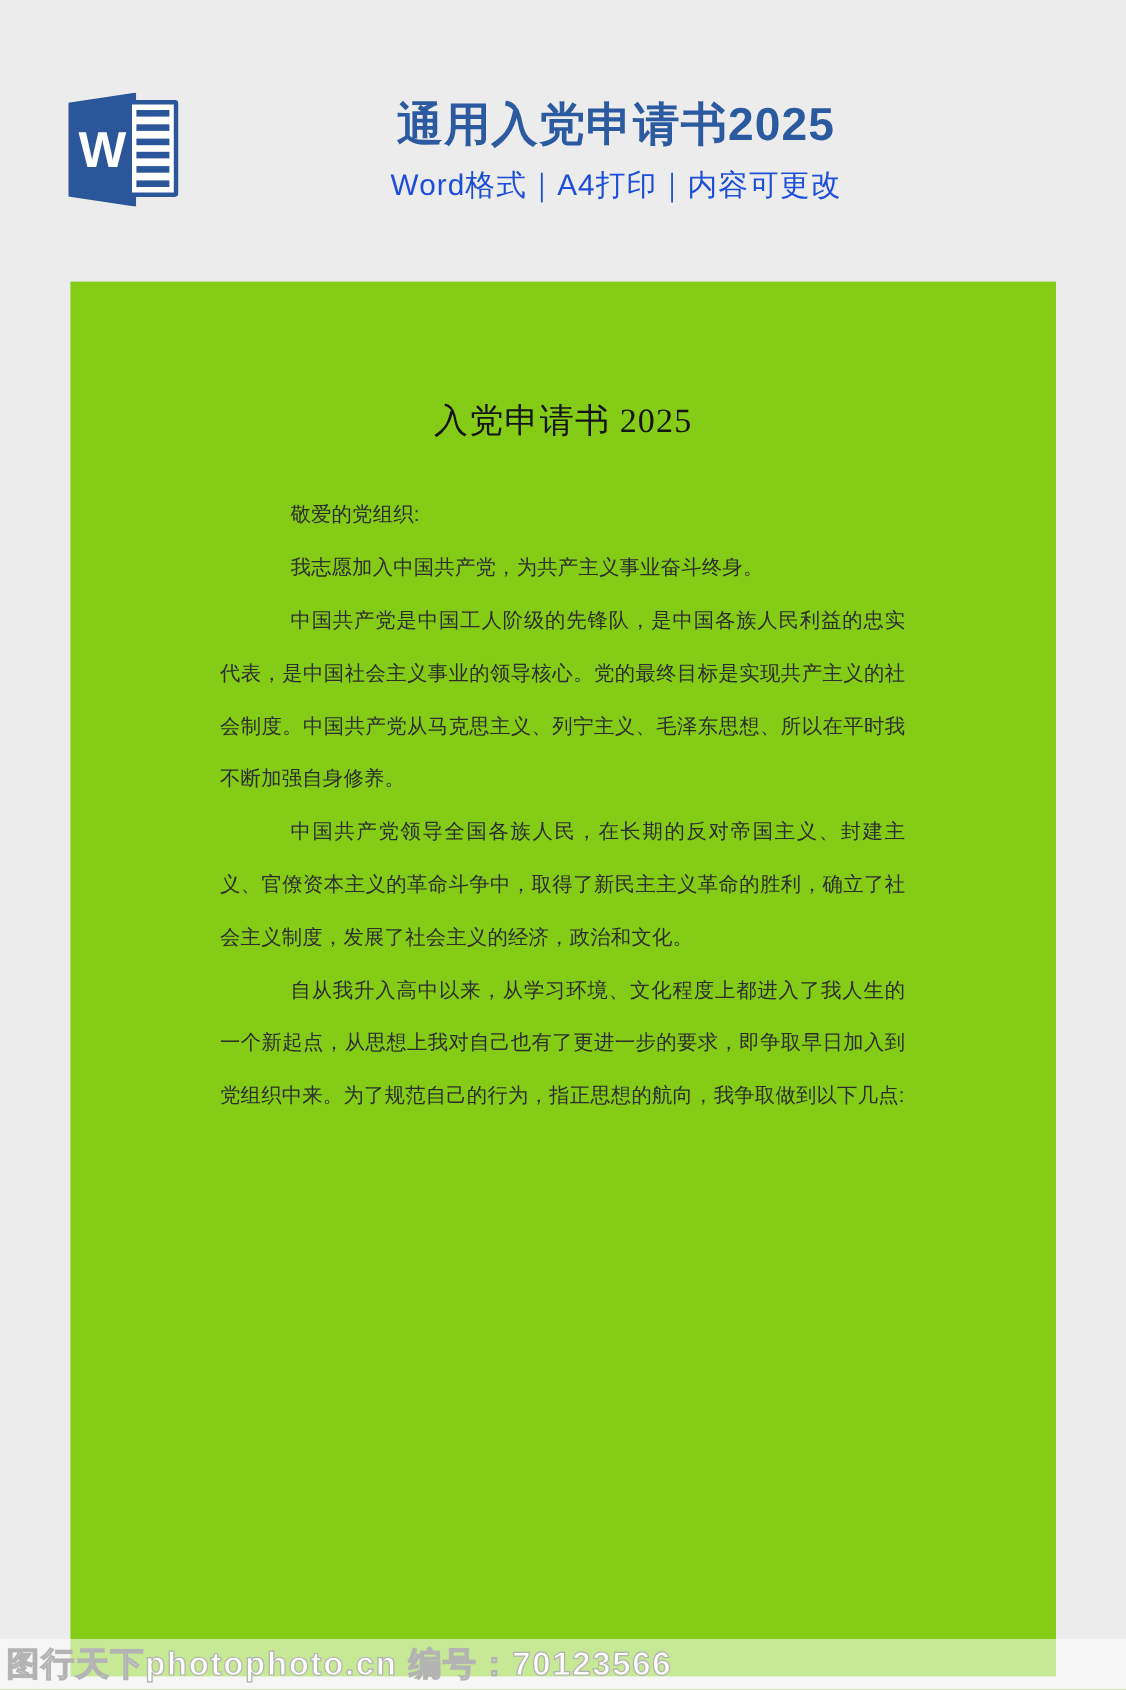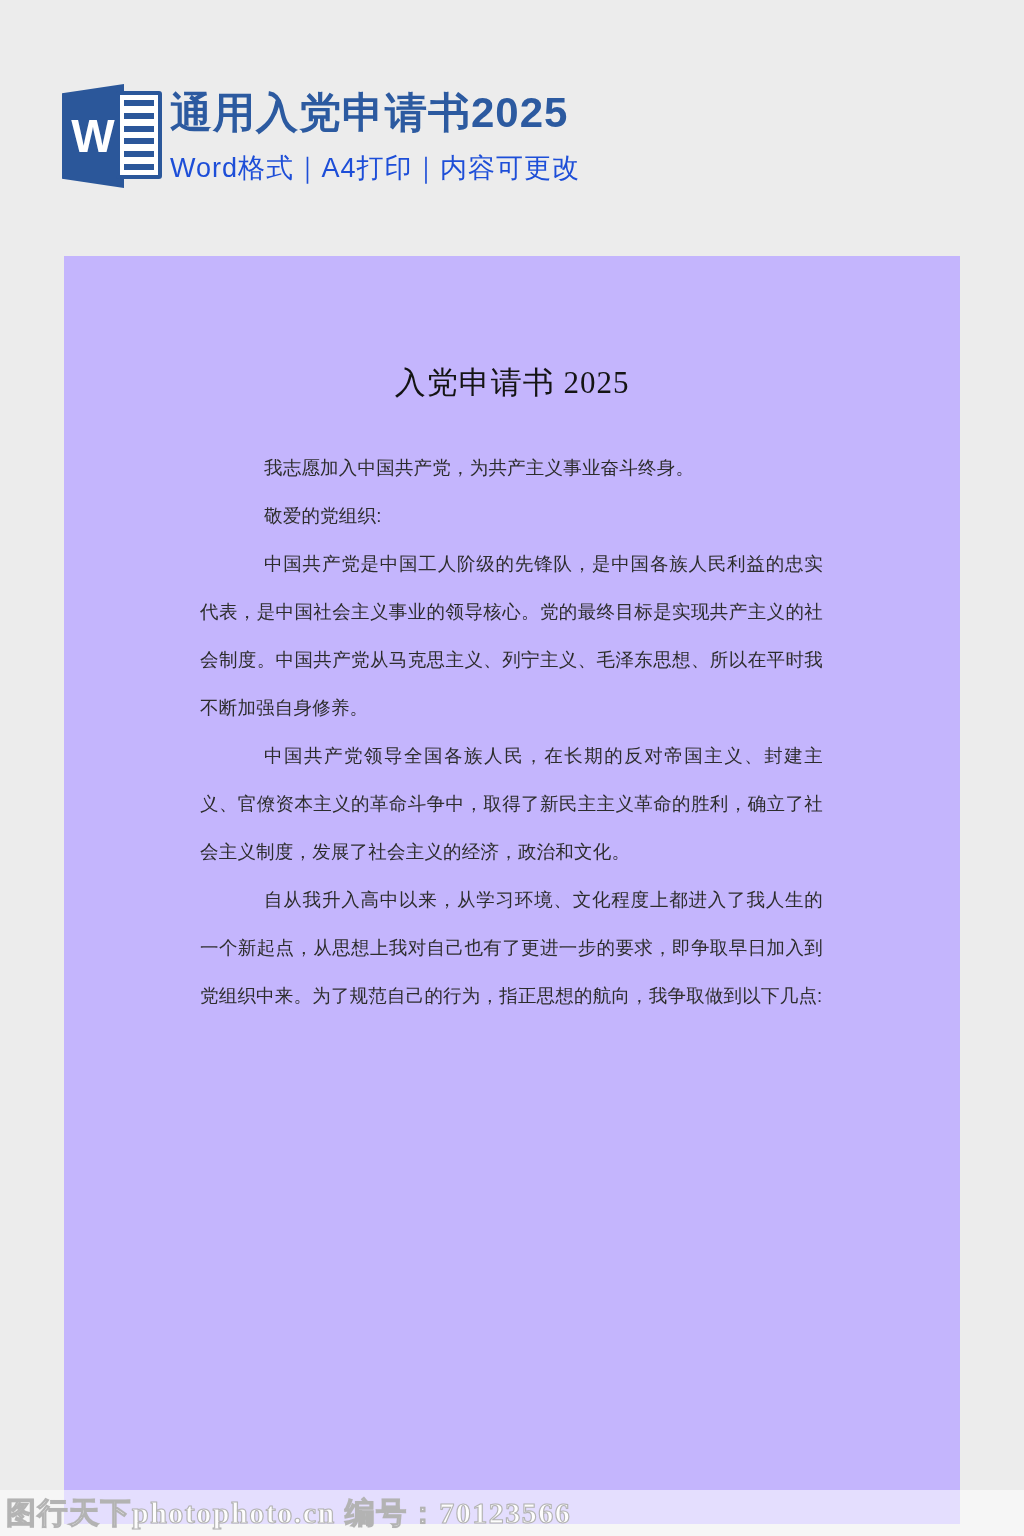--- a/index.html
+++ b/index.html
@@ -55,41 +55,42 @@
   }
   .word-icon .doc-sheet i {
     display: block;
     height: 6px;
     background: #2B579A;
   }
   .header-text {
     position: absolute;
     left: 170px; top: 90px;
     width: 780px;
+    text-align: center;
   }
   .header-title {
     font-size: 42px;
     font-weight: bold;
     color: #2C5AA0;
     letter-spacing: 1px;
     line-height: 1.1;
   }
   .header-subtitle {
     margin-top: 14px;
     font-size: 27px;
     color: #1d4ed8;
     letter-spacing: 1px;
   }
 
   
   .page {
     position: absolute;
     left: 64px; top: 256px;
     width: 896px; height: 1268px;
-    background: #c4b5fd;
+    background: #84cc16;
   }
   .doc-title {
     margin-top: 106px;
     text-align: center;
     font-family: "Liberation Serif", serif;
     font-size: 31px;
     font-weight: 500;
     color: #141414;
     letter-spacing: 1px;
   }
@@ -117,21 +118,20 @@
   }
   .footer .watermark {
     margin-left: 6px;
     font-size: 30px;
     font-weight: bold;
     letter-spacing: 1.5px;
     color: #fdfdfd;
     -webkit-text-stroke: 1.1px #b3b3b3;
     text-shadow: 0 0 1px #bbbbbb;
     white-space: nowrap;
-    font-family: Liberation Serif, serif;
   }
 </style>
 </head>
 <body>
 
 <div class="header">
   <div class="word-icon">
     <div class="panel">
       <span class="w-letter">W</span>
     </div>
@@ -146,22 +146,22 @@
   </div>
   <div class="header-text">
     <div class="header-title">通用入党申请书2025</div>
     <div class="header-subtitle">Word格式｜A4打印｜内容可更改</div>
   </div>
 </div>
 
 <div class="page">
   <div class="doc-title">入党申请书 2025</div>
   <div class="doc-body">
+    <p>敬爱的党组织:</p>
     <p>我志愿加入中国共产党，为共产主义事业奋斗终身。</p>
-    <p>敬爱的党组织:</p>
     <p>中国共产党是中国工人阶级的先锋队，是中国各族人民利益的忠实代表，是中国社会主义事业的领导核心。党的最终目标是实现共产主义的社会制度。中国共产党从马克思主义、列宁主义、毛泽东思想、所以在平时我不断加强自身修养。</p>
     <p>中国共产党领导全国各族人民，在长期的反对帝国主义、封建主义、官僚资本主义的革命斗争中，取得了新民主主义革命的胜利，确立了社会主义制度，发展了社会主义的经济，政治和文化。</p>
     <p>自从我升入高中以来，从学习环境、文化程度上都进入了我人生的一个新起点，从思想上我对自己也有了更进一步的要求，即争取早日加入到党组织中来。为了规范自己的行为，指正思想的航向，我争取做到以下几点:</p>
   </div>
 </div>
 
 <div class="footer">
   <span class="watermark">图行天下photophoto.cn 编号：70123566</span>
 </div>
 

